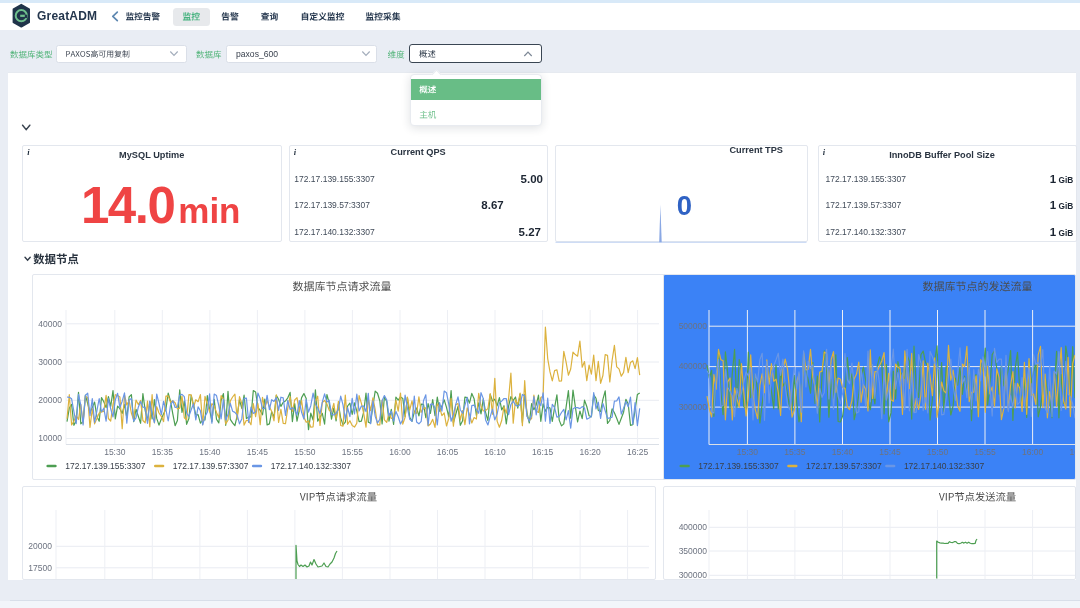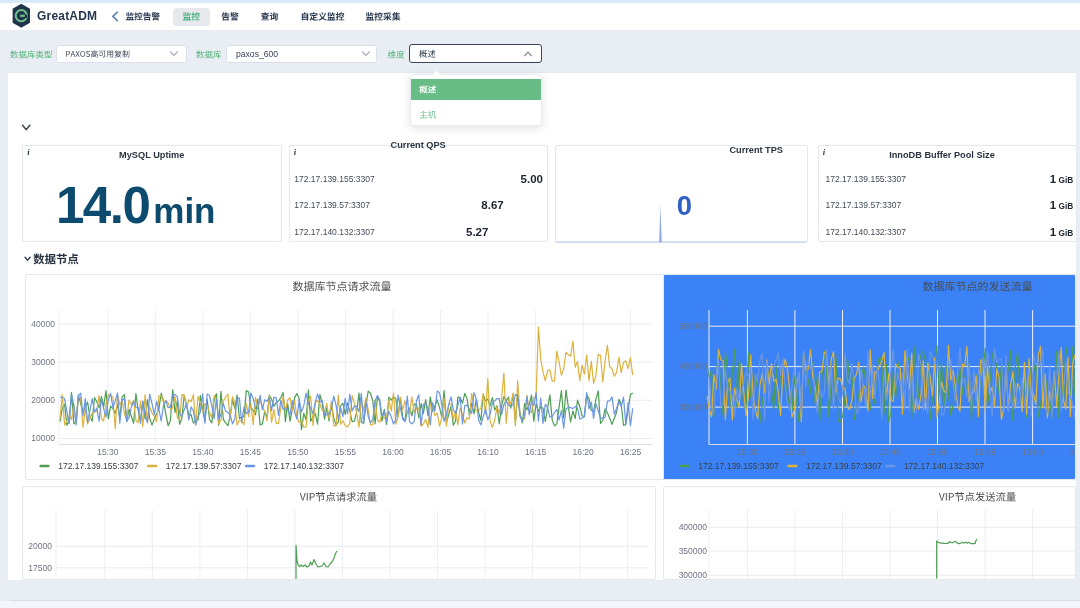--- a/index.html
+++ b/index.html
@@ -10,41 +10,41 @@
 <div style="position:absolute;left:236px;top:49px;font:8.6px 'Liberation Sans',sans-serif;color:#3a424f">paxos_600</div>
 <div style="position:absolute;left:408.7px;top:44.3px;width:133.7px;height:19px;background:#fff;border:1.6px solid #3a4653;border-radius:3px;box-sizing:border-box"></div>
 <div style="position:absolute;left:8px;top:72px;width:1068px;height:508px;background:#ffffff;border-top:1px solid #e6eaf0;box-sizing:border-box"></div>
 <div style="position:absolute;left:10px;top:599.5px;width:1070px;height:1.2px;background:#d8dee9"></div>
 <div style="position:absolute;left:0px;top:600.7px;width:1080px;height:7.3px;background:#f2f5fa"></div>
 <div style="position:absolute;left:22px;top:144.5px;width:259.5px;height:97.5px;background:#fff;border:1px solid #e3e7ee;border-radius:2px;box-sizing:border-box"></div>
 <div style="position:absolute;left:288.5px;top:144.5px;width:259.5px;height:97.5px;background:#fff;border:1px solid #e3e7ee;border-radius:2px;box-sizing:border-box"></div>
 <div style="position:absolute;left:554.5px;top:144.5px;width:253px;height:97.5px;background:#fff;border:1px solid #e3e7ee;border-radius:2px;box-sizing:border-box"></div>
 <div style="position:absolute;left:817.5px;top:144.5px;width:259.8px;height:97.5px;background:#fff;border:1px solid #e3e7ee;border-radius:2px;box-sizing:border-box"></div>
 <div style="position:absolute;left:51.69999999999999px;top:149.5px;width:200px;text-align:center;font:700 9.2px 'Liberation Sans',sans-serif;color:#2a3441">MySQL Uptime</div>
-<div style="position:absolute;left:318.2px;top:140px;width:200px;text-align:center;font:700 9.2px 'Liberation Sans',sans-serif;color:#2a3441">Current QPS</div>
+<div style="position:absolute;left:318.2px;top:147px;width:200px;text-align:center;font:700 9.2px 'Liberation Sans',sans-serif;color:#2a3441">Current QPS</div>
 <div style="position:absolute;left:583.0px;top:145px;width:200px;text-align:right;font:700 9.2px 'Liberation Sans',sans-serif;color:#2a3441">Current TPS</div>
 <div style="position:absolute;left:842px;top:149.5px;width:200px;text-align:center;font:700 9.2px 'Liberation Sans',sans-serif;color:#2a3441">InnoDB Buffer Pool Size</div>
 <div style="position:absolute;left:27.2px;top:146.5px;font:italic 700 8.5px 'Liberation Serif',serif;color:#1d2b3a">i</div>
 <div style="position:absolute;left:293.7px;top:146.5px;font:italic 700 8.5px 'Liberation Serif',serif;color:#1d2b3a">i</div>
 <div style="position:absolute;left:822.7px;top:146.5px;font:italic 700 8.5px 'Liberation Serif',serif;color:#1d2b3a">i</div>
-<div style="position:absolute;left:56px;top:176.3px;color:#0c4a6e;font:700 51px 'Liberation Sans',sans-serif;letter-spacing:-1.5px;white-space:nowrap">14.0<span style="font:700 35px 'Liberation Sans',sans-serif;letter-spacing:0;margin-left:4px">min</span></div>
+<div style="position:absolute;left:81px;top:176.3px;color:#ef4444;font:700 51px 'Liberation Sans',sans-serif;letter-spacing:-1.5px;white-space:nowrap">14.0<span style="font:700 35px 'Liberation Sans',sans-serif;letter-spacing:0;margin-left:4px">min</span></div>
 <div style="position:absolute;left:294.3px;top:173.79999999999998px;font:8.5px 'Liberation Sans',sans-serif;color:#414b59">172.17.139.155:3307</div>
 <div style="position:absolute;left:442px;top:172.6px;width:101px;text-align:right;font:700 11.5px 'Liberation Sans',sans-serif;color:#1c2532">5.00</div>
 <div style="position:absolute;left:294.3px;top:200.29999999999998px;font:8.5px 'Liberation Sans',sans-serif;color:#414b59">172.17.139.57:3307</div>
 <div style="position:absolute;left:442px;top:199.1px;width:101px;text-align:center;font:700 11.5px 'Liberation Sans',sans-serif;color:#1c2532">8.67</div>
 <div style="position:absolute;left:294.3px;top:226.79999999999998px;font:8.5px 'Liberation Sans',sans-serif;color:#414b59">172.17.140.132:3307</div>
-<div style="position:absolute;left:466px;top:225.6px;width:101px;text-align:left;font:700 11.5px 'Liberation Sans',sans-serif;color:#1c2532">5.27</div>
+<div style="position:absolute;left:440px;top:225.6px;width:101px;text-align:right;font:700 11.5px 'Liberation Sans',sans-serif;color:#1c2532">5.27</div>
 <div style="position:absolute;left:825.5px;top:173.79999999999998px;font:8.5px 'Liberation Sans',sans-serif;color:#414b59">172.17.139.155:3307</div>
 <div style="position:absolute;left:973.2px;top:172.6px;width:100px;text-align:right;font:700 11.5px 'Liberation Sans',sans-serif;color:#1c2532">1<span style="font:700 8.3px 'Liberation Sans',sans-serif"> GiB</span></div>
 <div style="position:absolute;left:825.5px;top:200.29999999999998px;font:8.5px 'Liberation Sans',sans-serif;color:#414b59">172.17.139.57:3307</div>
 <div style="position:absolute;left:973.2px;top:199.1px;width:100px;text-align:right;font:700 11.5px 'Liberation Sans',sans-serif;color:#1c2532">1<span style="font:700 8.3px 'Liberation Sans',sans-serif"> GiB</span></div>
 <div style="position:absolute;left:825.5px;top:226.79999999999998px;font:8.5px 'Liberation Sans',sans-serif;color:#414b59">172.17.140.132:3307</div>
 <div style="position:absolute;left:973.2px;top:225.6px;width:100px;text-align:right;font:700 11.5px 'Liberation Sans',sans-serif;color:#1c2532">1<span style="font:700 8.3px 'Liberation Sans',sans-serif"> GiB</span></div>
 <div style="position:absolute;left:654.3px;top:189.5px;width:60px;text-align:center;font:700 27.5px 'Liberation Sans',sans-serif;color:#2f62c4">0</div>
-<div style="position:absolute;left:25px;top:274px;width:740px;height:206px;background:#fff;border:1px solid #e3e7ee;border-radius:2px;box-sizing:border-box;overflow:hidden">
+<div style="position:absolute;left:32px;top:274px;width:740px;height:206px;background:#fff;border:1px solid #e3e7ee;border-radius:2px;box-sizing:border-box;overflow:hidden">
     <svg style="position:absolute;left:-1px;top:-1px" width="634" height="206" viewBox="0 0 634 206">
       <line x1="34" y1="49.8" x2="627" y2="49.8" stroke="#e9ecf2" stroke-width="1"></line>
       <line x1="34" y1="88.0" x2="627" y2="88.0" stroke="#e9ecf2" stroke-width="1"></line>
       <line x1="34" y1="126.3" x2="627" y2="126.3" stroke="#e9ecf2" stroke-width="1"></line>
       <line x1="34" y1="164.5" x2="627" y2="164.5" stroke="#e9ecf2" stroke-width="1"></line>
       <line x1="34" y1="36" x2="34" y2="170.5" stroke="#edeff4" stroke-width="1"></line>
       <line x1="82.8" y1="36" x2="82.8" y2="170.5" stroke="#edeff4" stroke-width="1"></line>
       <line x1="130.3" y1="36" x2="130.3" y2="170.5" stroke="#edeff4" stroke-width="1"></line>
       <line x1="177.9" y1="36" x2="177.9" y2="170.5" stroke="#edeff4" stroke-width="1"></line>
       <line x1="225.4" y1="36" x2="225.4" y2="170.5" stroke="#edeff4" stroke-width="1"></line>

